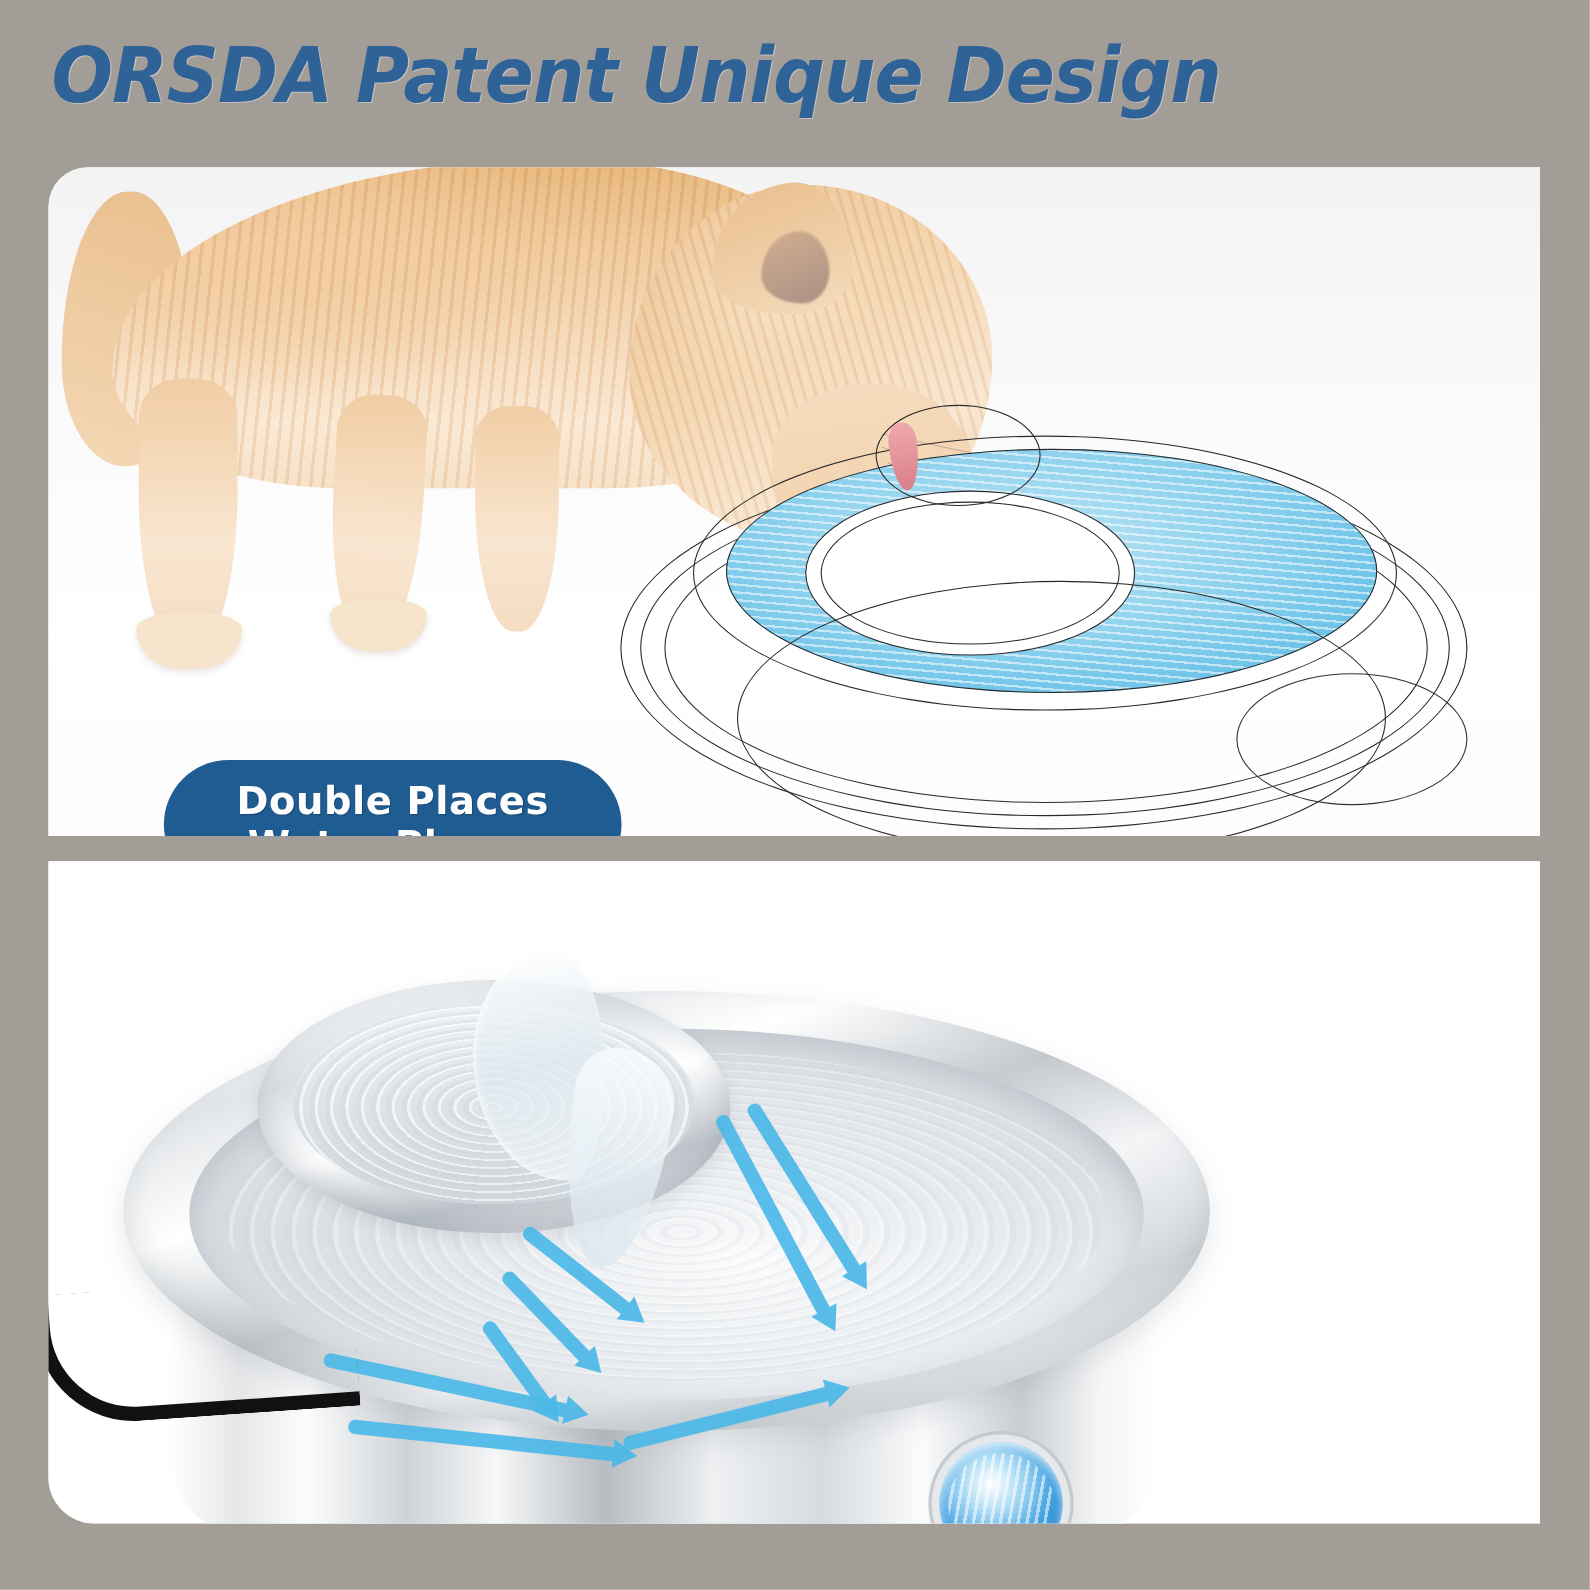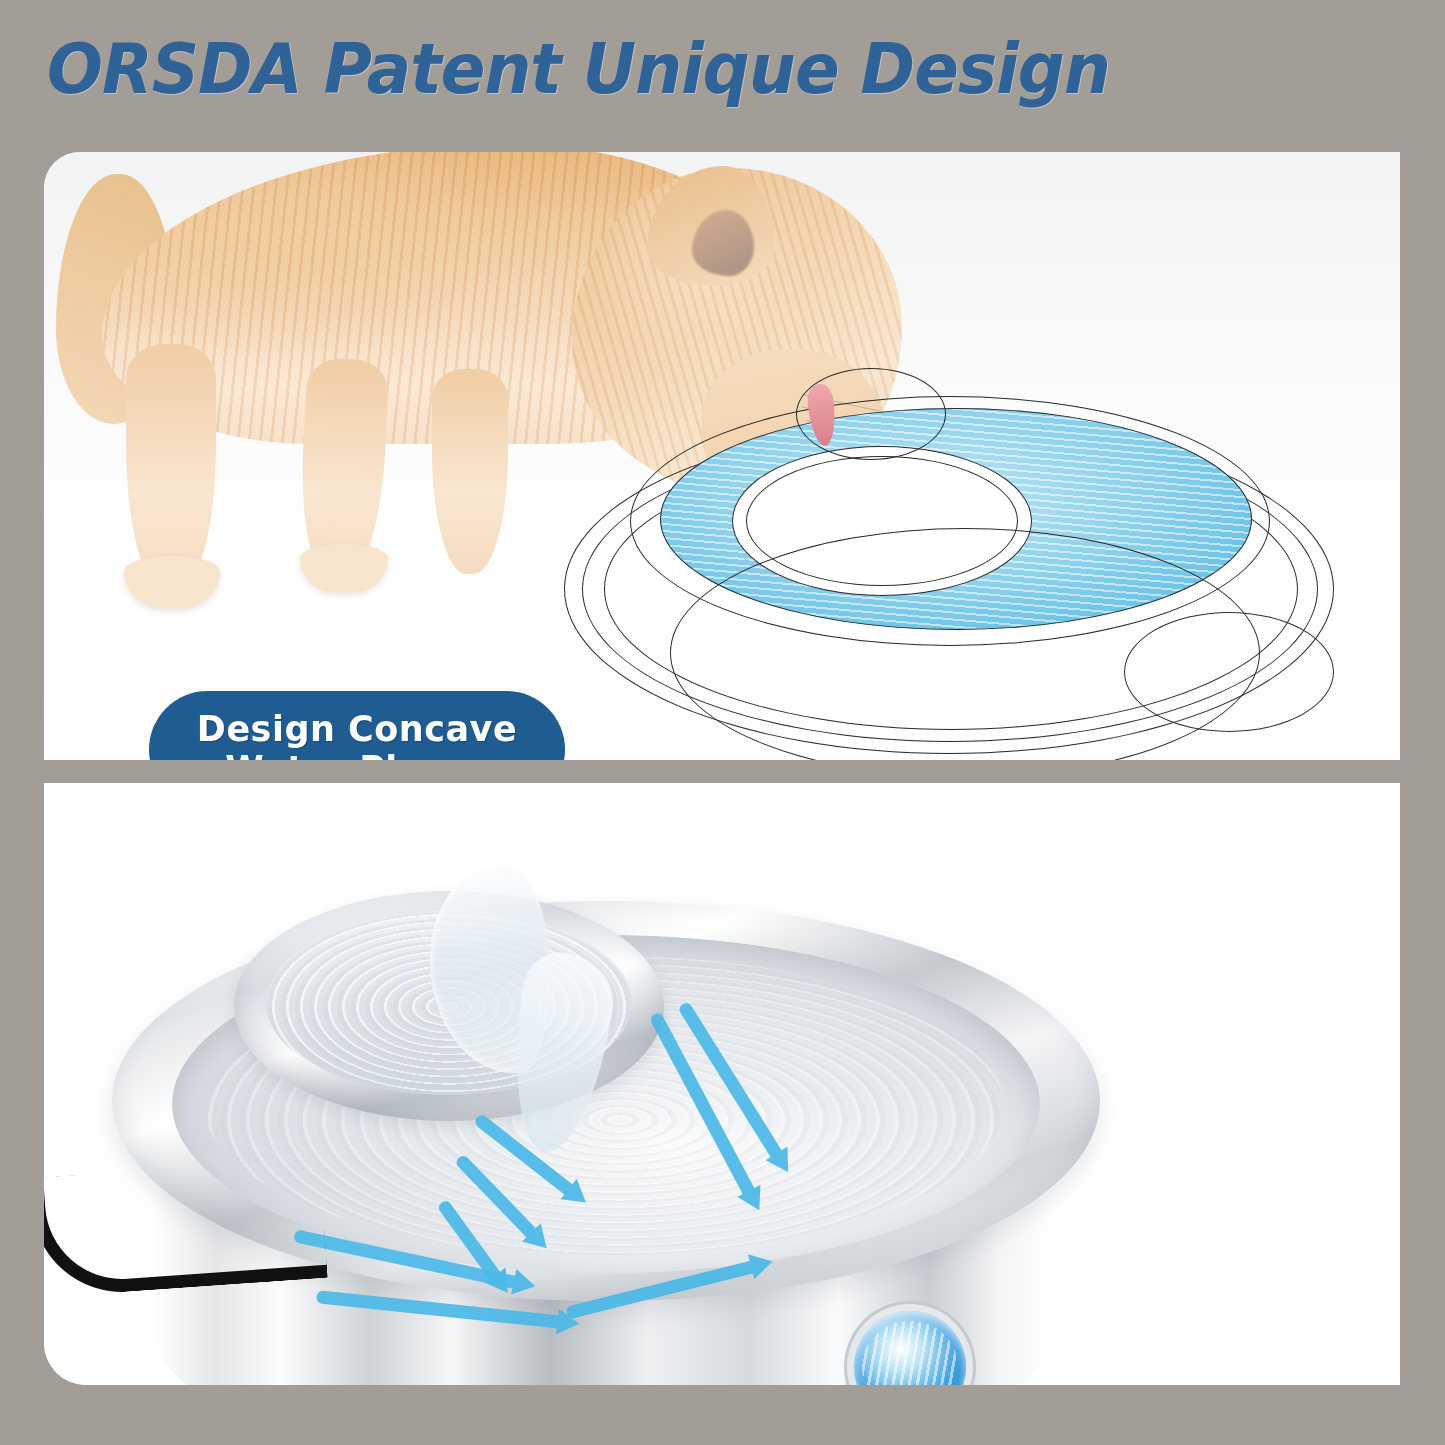--- a/index.html
+++ b/index.html
@@ -286,21 +286,21 @@
       <div class="fl-ellipse" style="left:168px; top:84px; width:300px; height:150px; border-width:1.4px; background:#fff;"></div>
       <div class="fl-ellipse" style="left:182px; top:94px; width:272px; height:130px; border-width:1.2px;"></div>
       <div class="fl-ellipse" style="left:232px; top:6px; width:150px; height:92px; border-width:1.2px;"></div>
       <div class="tongue"></div>
       <div class="fl-ellipse" style="left:560px; top:250px; width:210px; height:120px; border-width:1.3px; border-color:#333;"></div>
       <div class="fl-ellipse" style="left:106px; top:166px; width:590px; height:250px; border-width:1.3px;"></div>
     </div>
   </div>
 
   <div class="badge" id="badge-concave">
-    <span>Design Concave</span>
+    <span>Double Places</span>
     <span>Water Places</span>
   </div>
 
 </div>
 
 <div class="panel" id="panel-bottom">
 
   <div class="steel-scene">
     <div class="steel-body"></div>
     <div class="steel-rim"></div>

